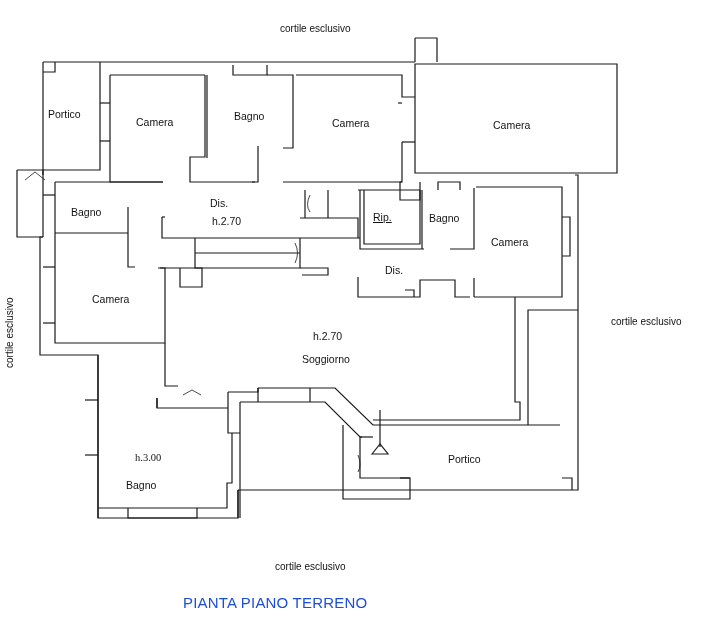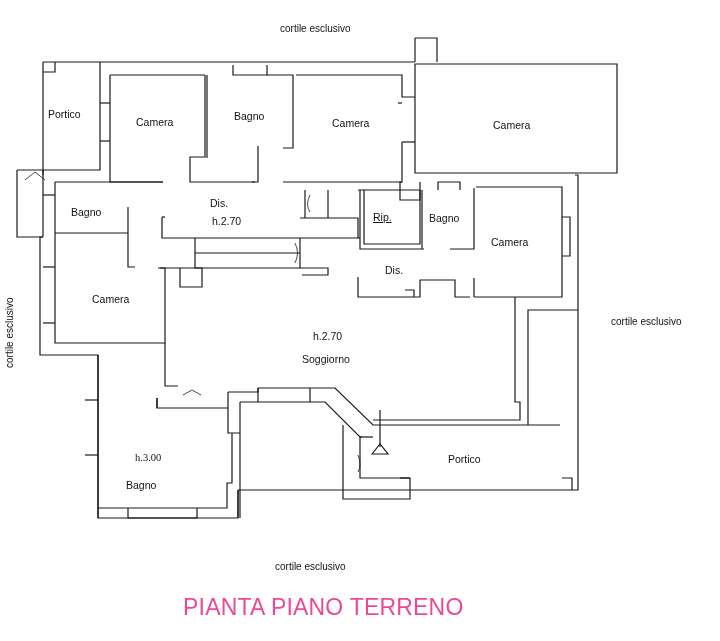--- a/index.html
+++ b/index.html
@@ -1,20 +1,20 @@
 <!DOCTYPE html>
 <html><head>
 <meta charset="utf-8">
 <style>
   html, body { margin:0; padding:0; background:#ffffff; }
   body { width:720px; height:641px; position:relative; overflow:hidden; font-family:"Liberation Sans", sans-serif; color:#111; }
   #plan { position:absolute; left:0; top:0; width:720px; height:641px; }
   .lbl { position:absolute; font-size:10.5px; color:#111; white-space:nowrap; line-height:1; }
   .lbl.area { font-size:10px; }
-  .title { position:absolute; left:183px; top:594px; font-size:23px; letter-spacing:0.2px; color:#ec4899; white-space:nowrap; }
+  .title { position:absolute; left:183px; top:594px; font-size:15px; letter-spacing:0.2px; color:#1d4ed8; white-space:nowrap; }
   .vert { position:absolute; left:5px; top:368px; transform-origin:left top; transform:rotate(-90deg); font-size:10px; white-space:nowrap; }
   svg line, svg polyline, svg rect, svg path { vector-effect:non-scaling-stroke; }
 </style>
 </head>
 <body>
 
 <svg id="plan" viewBox="0 0 720 641" xmlns="http://www.w3.org/2000/svg" fill="none" stroke="#1a1a1a" stroke-width="1.2">
 
   <g>
     <polyline points="43,62 415,62"></polyline>

